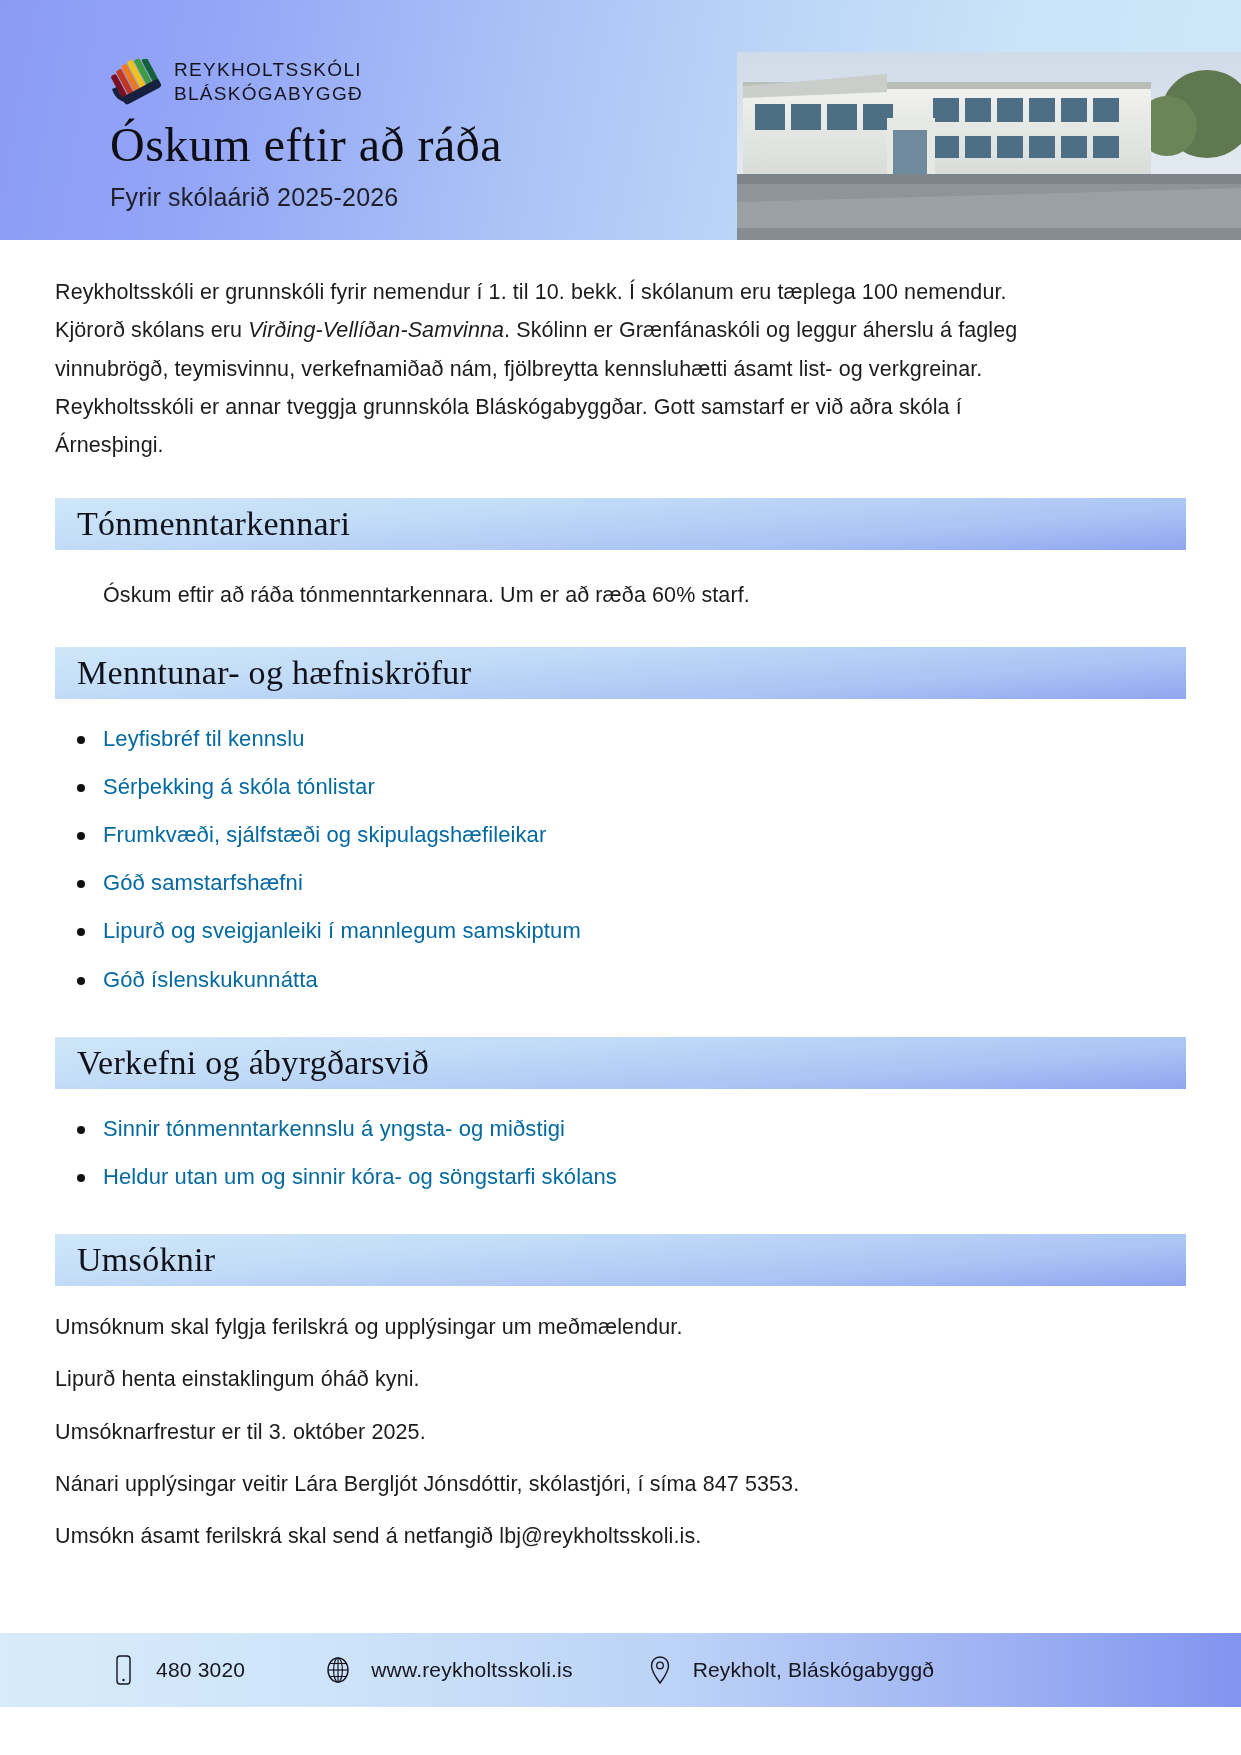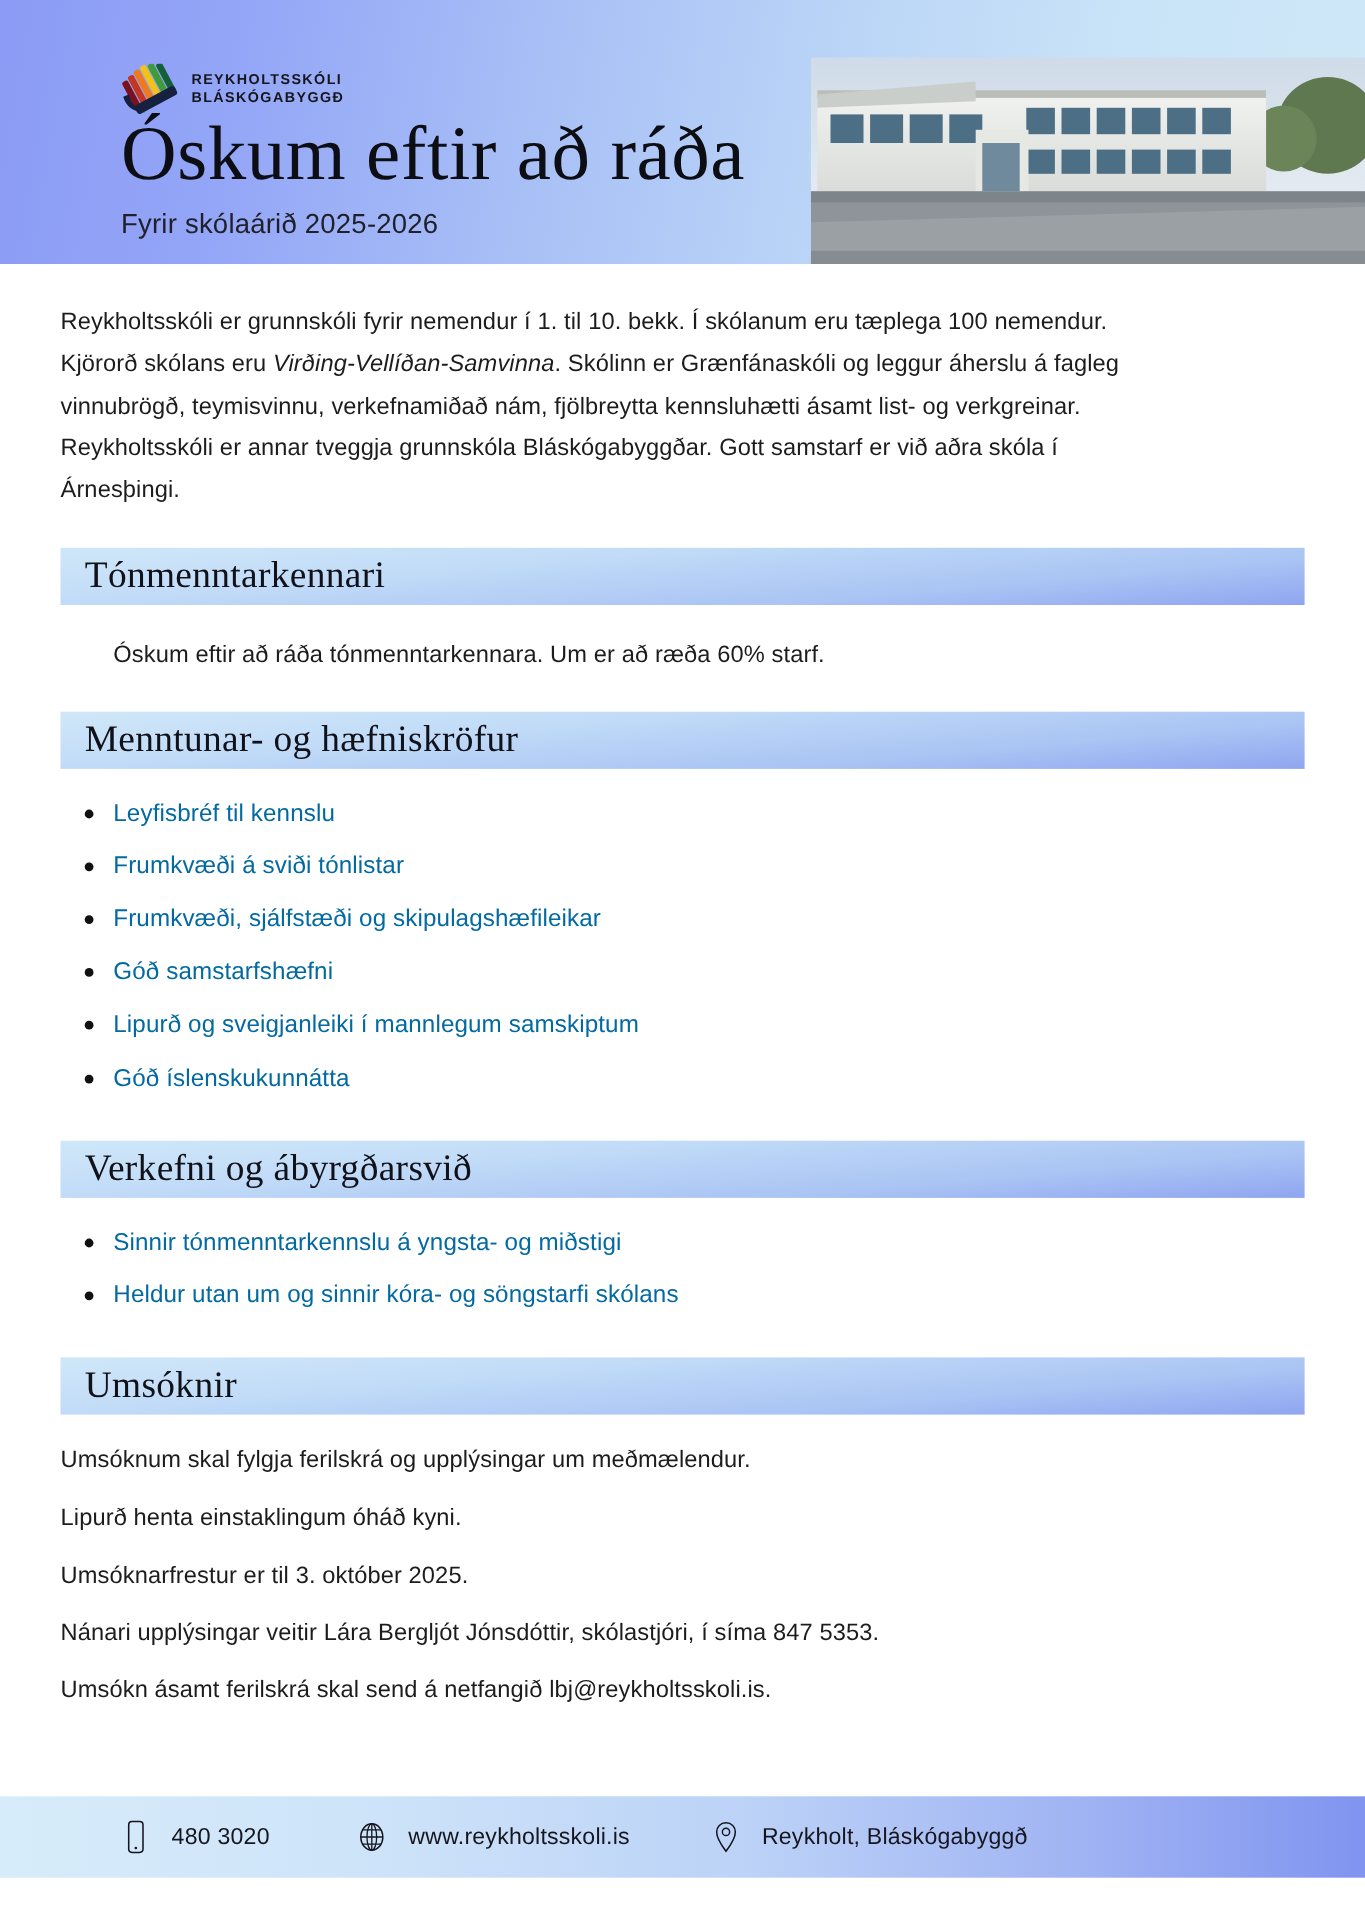--- a/index.html
+++ b/index.html
@@ -43,34 +43,34 @@
     gap: 12px;
     padding-top: 58px;
   }
   .brand-logo {
     width: 52px;
     height: 46px;
     flex: none;
     display: block;
   }
   .brand-text {
-    font-size: 13px;
+    font-size: 19px;
     letter-spacing: 1.3px;
     line-height: 1.28;
     color: #15151e;
-    font-weight: 700;
+    font-weight: 400;
   }
   .brand-text div { white-space: nowrap; }
 
   .head-title {
     font-family: "Liberation Serif", serif;
-    font-size: 70px;
+    font-size: 48px;
     line-height: 1;
     color: #0d0d14;
-    margin-top: 2px;
+    margin-top: 14px;
     letter-spacing: 0.5px;
     font-weight: 400;
   }
   .head-sub {
     font-size: 25px;
     color: #20202c;
     margin-top: 14px;
     letter-spacing: 0.2px;
   }
 
@@ -275,21 +275,21 @@
     <div class="section-bar">
       <div class="section-title">Tónmenntarkennari</div>
     </div>
     <p class="para">Óskum eftir að ráða tónmenntarkennara. Um er að ræða 60% starf.</p>
 
     <div class="section-bar">
       <div class="section-title">Menntunar- og hæfniskröfur</div>
     </div>
     <ul class="bullets">
       <li>Leyfisbréf til kennslu</li>
-      <li>Frumkvæði á sviði tónlistar</li>
+      <li>Sérþekking á skóla tónlistar</li>
       <li>Frumkvæði, sjálfstæði og skipulagshæfileikar</li>
       <li>Góð samstarfshæfni</li>
       <li>Lipurð og sveigjanleiki í mannlegum samskiptum</li>
       <li>Góð íslenskukunnátta</li>
     </ul>
 
     <div class="section-bar tight">
       <div class="section-title">Verkefni og ábyrgðarsvið</div>
     </div>
     <ul class="bullets">

